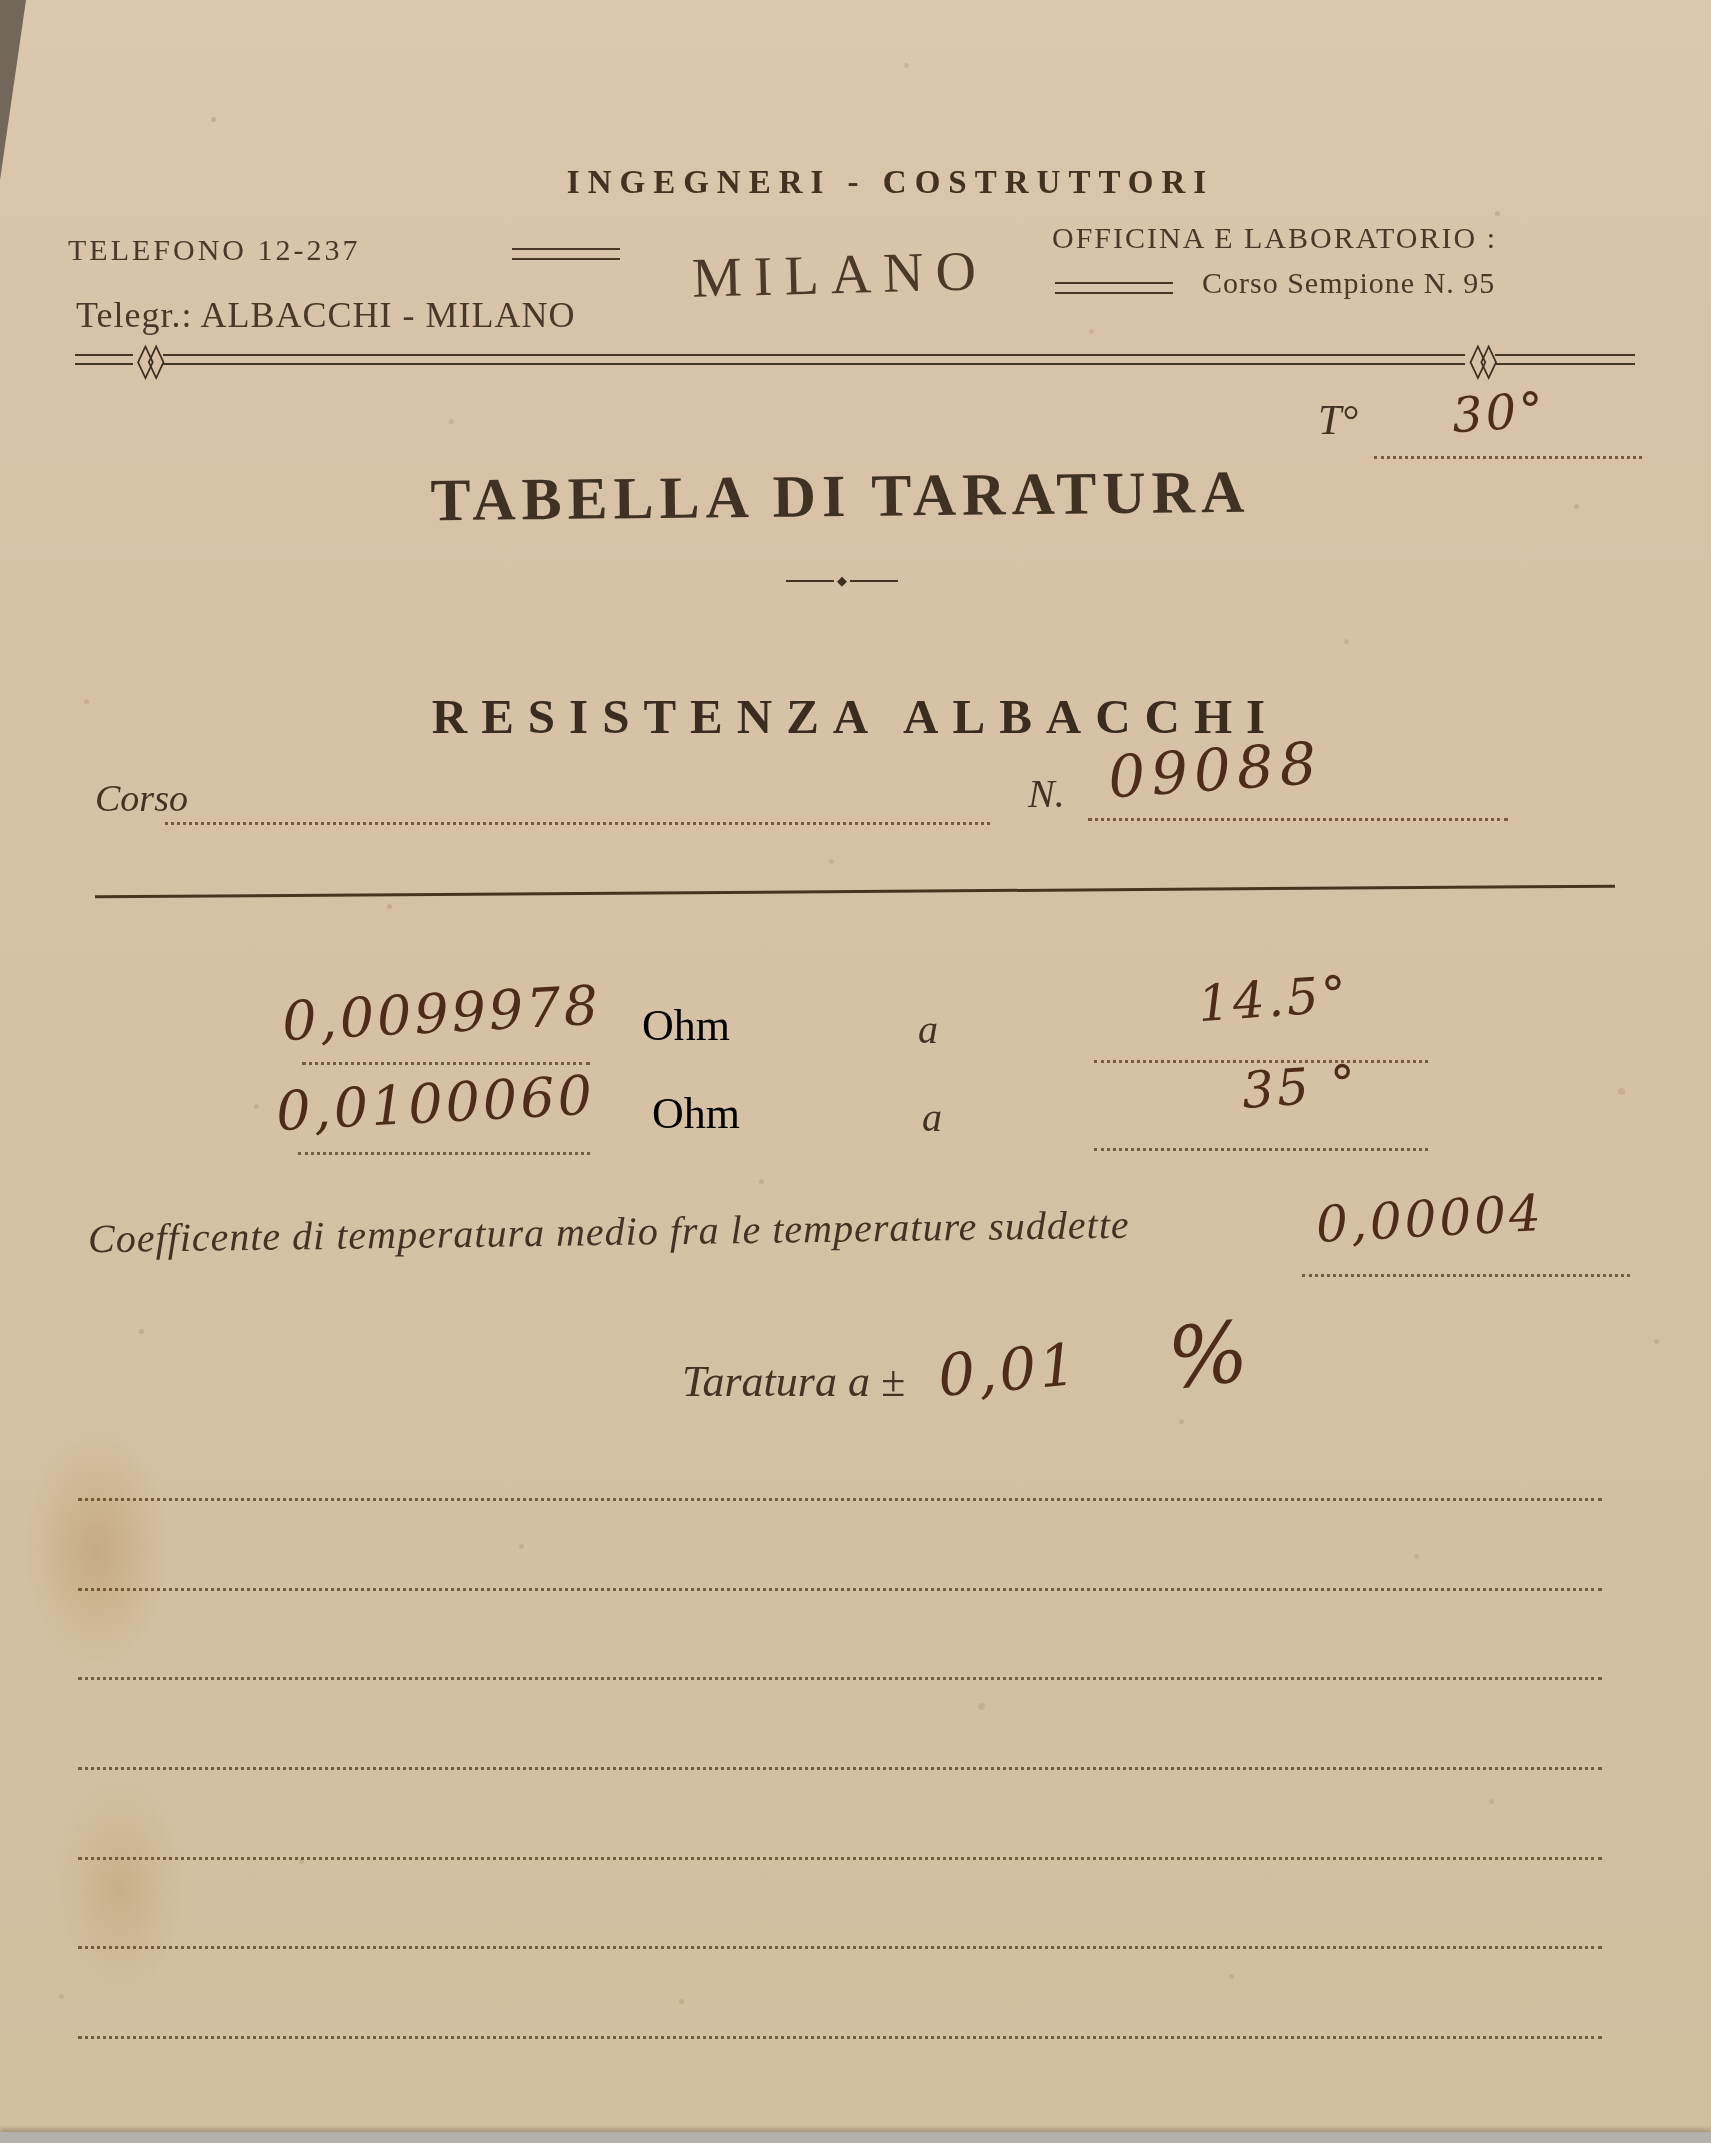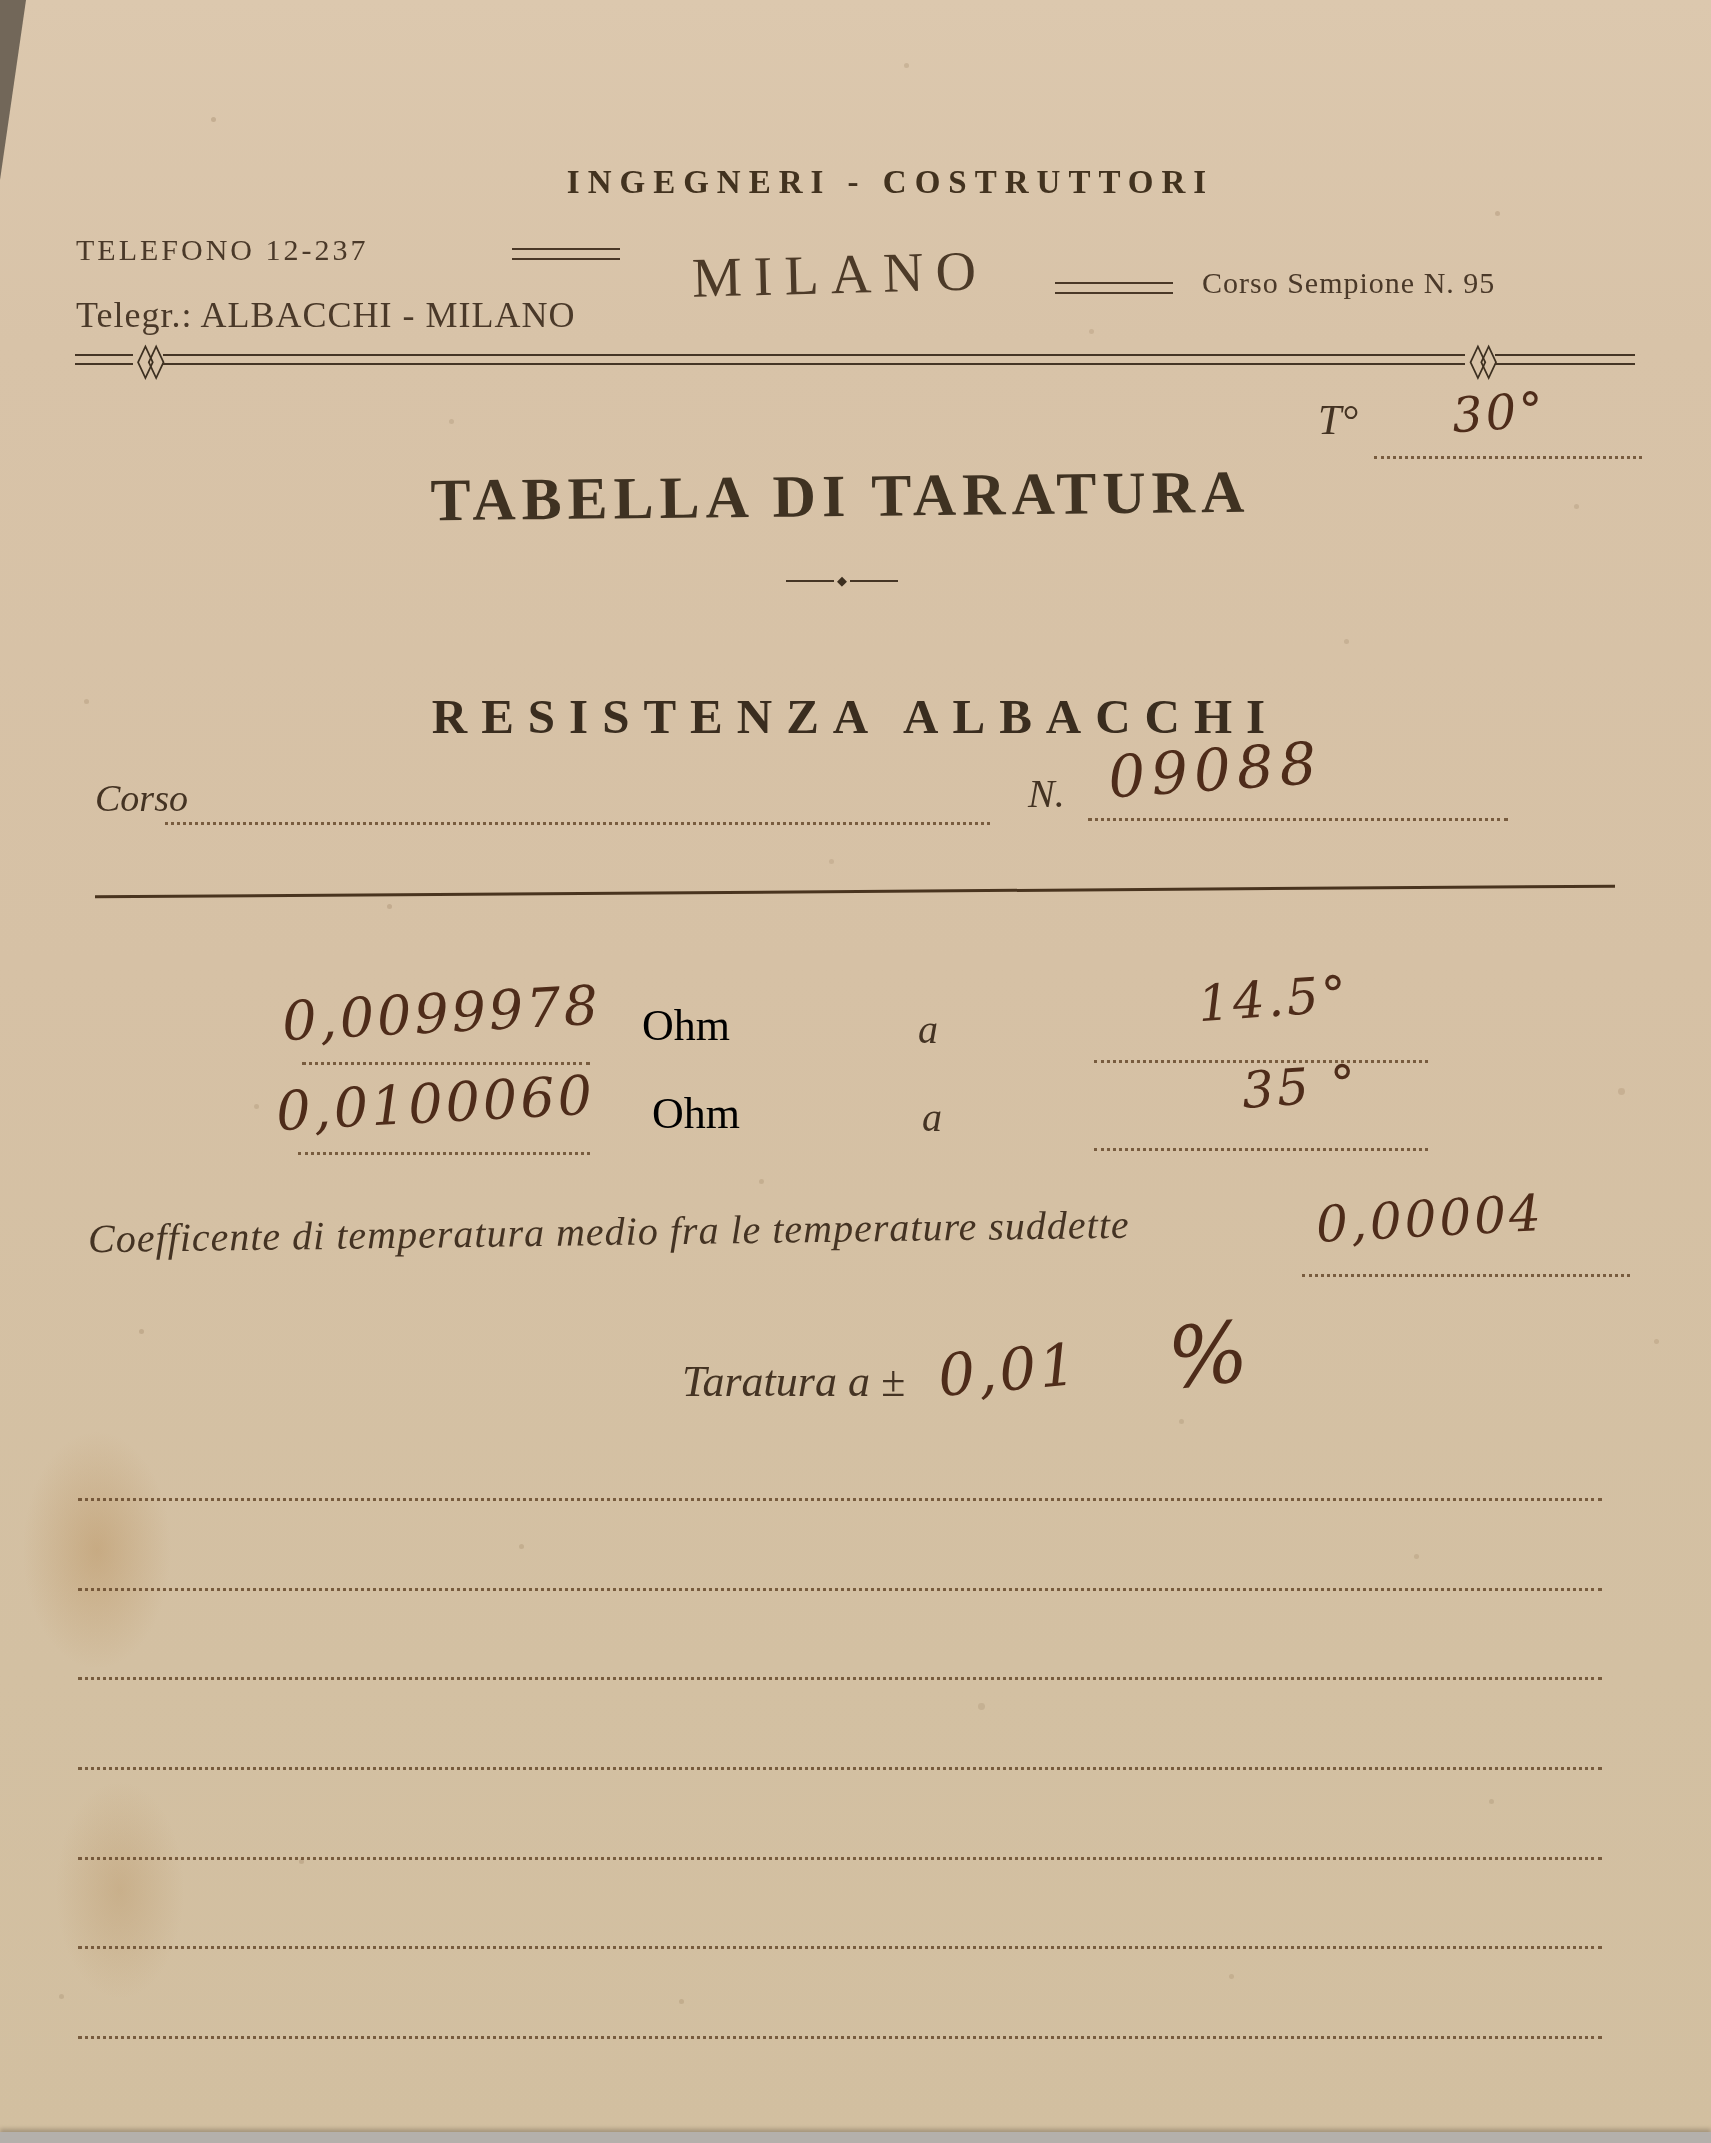--- a/index.html
+++ b/index.html
@@ -56,26 +56,27 @@
 <div id="page">
 
   <div class="abs specks" style="left:0;top:0;"></div>
   <div class="abs stain" style="left:22px;top:1430px;width:150px;height:240px;background:radial-gradient(ellipse at center,rgba(170,120,58,.30),rgba(170,120,58,0) 70%);"></div>
   <div class="abs stain" style="left:55px;top:1780px;width:130px;height:220px;background:radial-gradient(ellipse at center,rgba(165,118,60,.22),rgba(165,118,60,0) 70%);"></div>
   <div class="abs corner-sliver" style="left:0;top:0;"></div>
 
 
   <div class="abs big-serif" style="left:70px;right:0;top:164px;text-align:center;font-size:33px;font-weight:bold;letter-spacing:8px;color:#42321f;">INGEGNERI  -  COSTRUTTORI</div>
 
-  <div class="abs sans-label" style="left:76px;top:233px;font-size:30px;letter-spacing:3px;">TELEFONO 12-237</div>
+  <div class="abs sans-label" style="left:68px;top:233px;font-size:30px;letter-spacing:3px;">TELEFONO 12-237</div>
   <div class="abs dbl-rule" style="left:512px;top:248px;width:108px;"></div>
   <div class="abs sans-label" style="left:76px;top:294px;font-size:36px;letter-spacing:1px;text-align:center;">Telegr.:  ALBACCHI - MILANO</div>
 
   <div class="abs big-serif" style="left:692px;top:242px;font-size:56px;letter-spacing:12px;transform:rotate(-1.5deg);">MILANO</div>
 
+  <div class="abs sans-label" style="left:1052px;top:221px;font-size:30px;letter-spacing:2px;">OFFICINA E LABORATORIO :</div>
   <div class="abs dbl-rule" style="left:1055px;top:282px;width:118px;"></div>
   <div class="abs sans-label" style="left:1202px;top:266px;font-size:30px;letter-spacing:1px;">Corso Sempione N. 95</div>
 
   <div class="abs divider" style="left:75px;top:354px;width:1560px;">
     <div class="seg" style="flex:0 0 58px;"></div>
     <div class="dia">◊◊</div>
     <div class="seg" style="flex:1;"></div>
     <div class="dia">◊◊</div>
     <div class="seg" style="flex:0 0 140px;"></div>
   </div>

